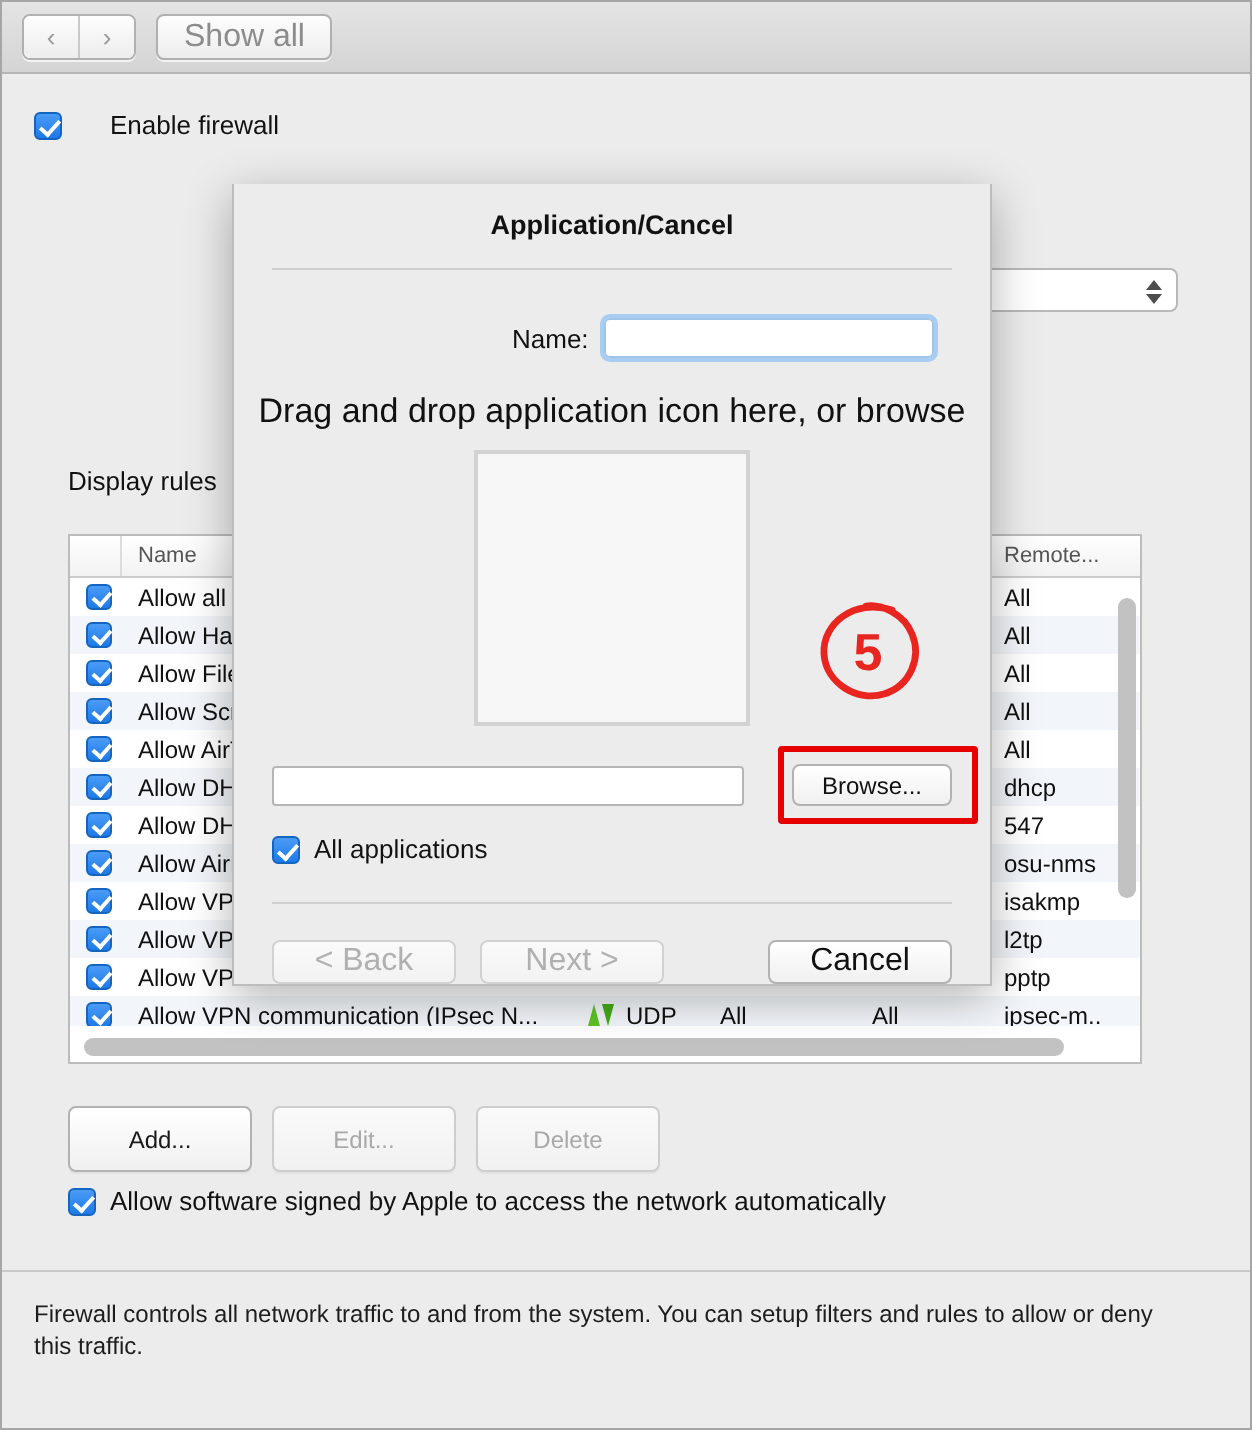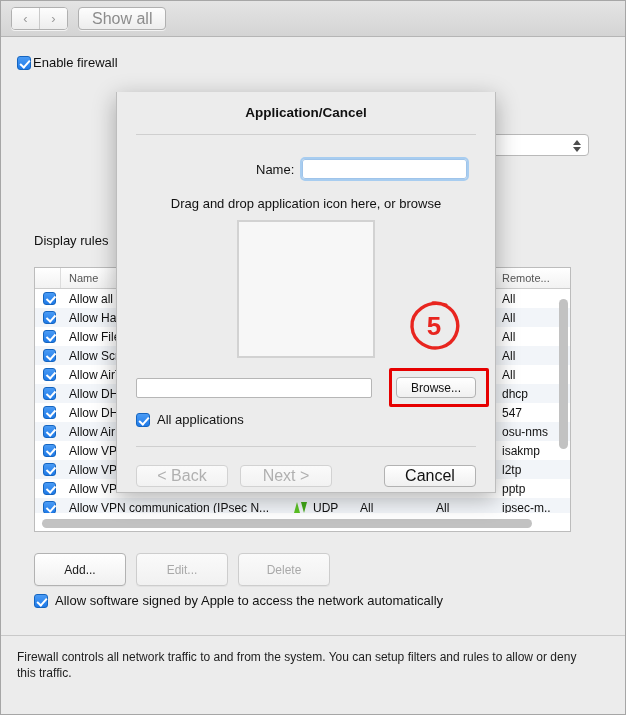--- a/index.html
+++ b/index.html
@@ -57,21 +57,21 @@
     height:21px;padding:0 13px;display:flex;align-items:center;
     border:1px solid #b0b0b0;border-radius:4px;
     background:linear-gradient(to bottom,#fdfdfd,#ededed);
     color:#8c8c8c;font-size:16px;
     box-shadow:0 1px 0 rgba(255,255,255,.7);
   }
 
   
   .content{position:relative;padding:0;height:656px;}
 
-  .row-enable{position:absolute;left:16px;top:18px;display:flex;align-items:center;gap:2px;}
+  .row-enable{position:absolute;left:16px;top:18px;display:flex;align-items:center;gap:24px;}
   .chk{
     width:14px;height:14px;border-radius:3px;box-sizing:border-box;
     background:linear-gradient(to bottom,#4a9bf5,#1e7ae8);
     border:1px solid #1565c0;
     position:relative;flex:none;
   }
   .chk::after{
     content:"";position:absolute;left:4px;top:1px;width:4px;height:8px;
     border:solid #fff;border-width:0 2px 2px 0;transform:rotate(42deg);
   }
@@ -197,21 +197,21 @@
     margin:24px 0 0 0;padding-left:139px;gap:8px;
   }
   .name-label{font-size:13px;color:#111;}
   .name-input{
     width:165px;height:20px;background:#fff;
     border:1px solid #9fc4ea;border-radius:3px;
     outline:2px solid #a8cdf0;outline-offset:0px;
     box-sizing:border-box;padding:0 4px;font-size:12px;
     font-family:"Liberation Sans", sans-serif;
   }
-  .drag-text{text-align:center;font-size:13px;color:#111;margin-top:17px;}
+  .drag-text{text-align:center;font-size:17px;color:#111;margin-top:17px;}
   .dropzone{
     width:138px;height:138px;margin:9px auto 0 auto;
     background:#f7f7f7;border:2px solid #d2d2d2;box-sizing:border-box;
   }
   .path-row{
     display:flex;align-items:center;gap:24px;margin:19px 19px 0 19px;
   }
   .path-input{
     flex:1;height:20px;background:#fff;border:1px solid #b6b6b6;border-radius:2px;
     box-sizing:border-box;padding:0 4px;font-size:12px;

